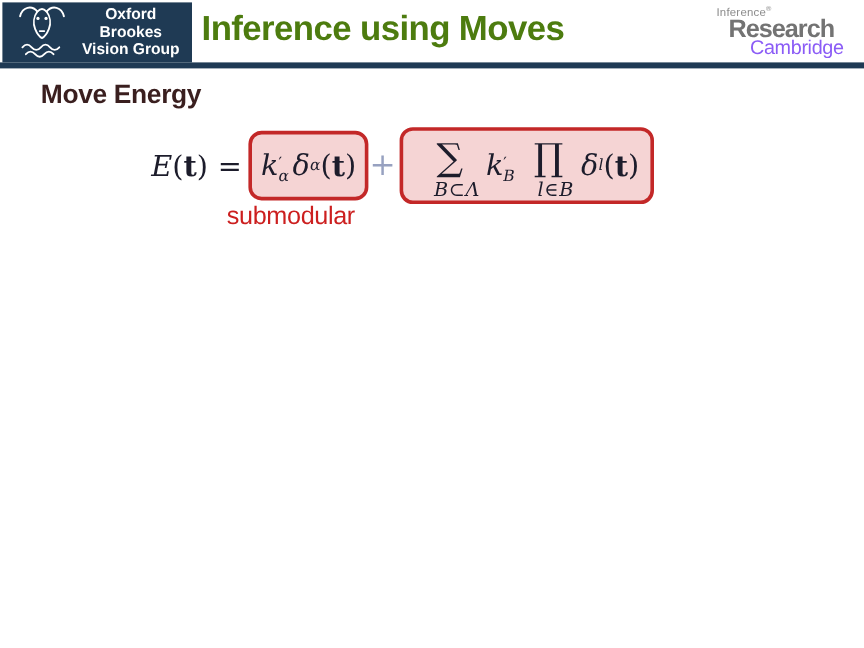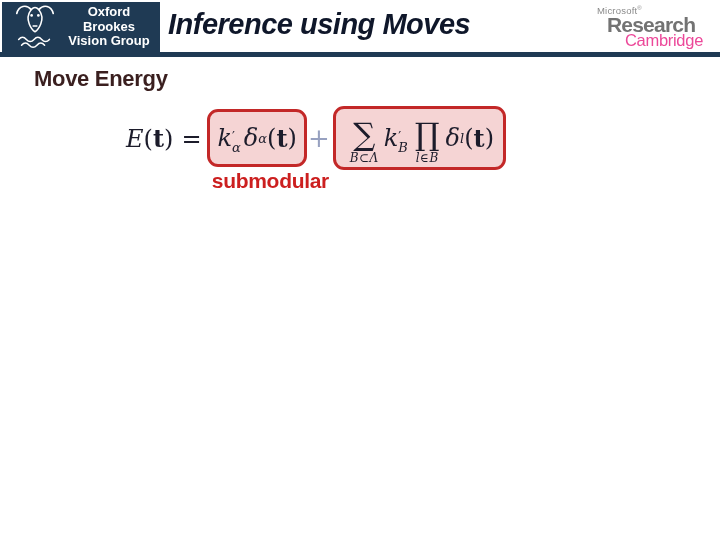--- a/index.html
+++ b/index.html
@@ -5,27 +5,27 @@
   html,body{margin:0;padding:0;background:#fff;}
   .slide{position:relative;width:720px;height:540px;background:#ffffff;overflow:hidden;
          font-family:"Liberation Sans",sans-serif;}
 
   
   .logo-box{position:absolute;left:2px;top:2px;width:158px;height:50px;
             background:#1f3a54;display:flex;align-items:center;gap:4px;padding-left:10px;box-sizing:border-box;}
   .logo-icon{flex:0 0 auto;}
   .logo-text{color:#ffffff;font-weight:bold;font-size:13px;line-height:1.15;text-align:center;flex:1;padding-right:4px;}
   .header-rule{position:absolute;left:0;top:52px;width:720px;height:5px;background:#1f3a54;}
-  .slide-title{position:absolute;left:168px;top:8px;font-size:29px;font-weight:bold;color:#0f172a;letter-spacing:-0.5px;font-style:italic;}
+  .slide-title{position:absolute;left:168px;top:8px;font-size:29px;font-weight:bold;color:#4d7c0f;letter-spacing:-0.5px;}
 
   .ms-logo{position:absolute;right:4px;top:5px;width:122px;height:46px;}
   .ms-brand{position:absolute;left:3px;top:0px;font-size:9.5px;color:#8a8a8a;letter-spacing:0.2px;}
   .ms-brand sup{font-size:6px;}
   .ms-research{position:absolute;left:13px;top:8px;font-size:21px;font-weight:bold;color:#737373;letter-spacing:-0.8px;}
-  .ms-cambridge{position:absolute;left:31px;top:26px;font-size:16.5px;color:#ec4899;letter-spacing:-0.3px;}
+  .ms-cambridge{position:absolute;left:31px;top:26px;font-size:16.5px;color:#8b5cf6;letter-spacing:-0.3px;}
 
   
   .section-heading{position:absolute;left:34px;top:66px;font-size:22px;font-weight:bold;color:#3a1f1f;letter-spacing:-0.3px;}
 
   .eq-row{position:absolute;left:126px;top:102px;height:72px;display:flex;align-items:center;
           font-family:"DejaVu Serif",serif;color:#1c1c2b;font-size:24px;text-align:right;}
   .it{font-style:italic;}
   .bt{font-weight:bold;}
   .eqsign{margin:0 6px 0 8px;}
   .eq-box{display:inline-flex;align-items:center;border:3.5px solid #c32828;border-radius:11px;
@@ -34,24 +34,24 @@
   .box2{height:64px;padding:0 9px;margin-left:2px;}
   .plus{color:#97a1c0;font-size:26px;margin:0 1px;font-family:"DejaVu Serif",serif;}
   .ss{display:inline-flex;flex-direction:column;align-items:flex-start;font-size:13px;line-height:0.85;
       vertical-align:middle;transform:translateY(4px);margin-right:2px;}
   .ssp{font-size:13px;}
   .dl{margin-left:1px;}
   sub{font-size:13px;line-height:1;}
   .bigop{display:inline-flex;flex-direction:column;align-items:center;line-height:0.9;margin:0 5px;
          transform:translateY(4px);}
   .opg{font-size:31px;line-height:0.95;}
-  .opl{font-size:12px;line-height:1;margin-top:2px;letter-spacing:0.5px;}
+  .opl{font-size:16px;line-height:1;margin-top:2px;letter-spacing:0.5px;margin-left:12px;}
 
-  .eq-label{position:absolute;top:169px;font-size:21px;font-weight:bold;color:#cc1f1f;
-            text-align:right;letter-spacing:-0.3px;}
+  .eq-label{position:absolute;top:169px;font-size:21px;font-weight:normal;color:#cc1f1f;
+            text-align:left;letter-spacing:-0.3px;}
   .label-sub{left:189px;width:140px;}
   .label-nonsub{left:340px;width:180px;}
 </style>
 </head>
 <body>
 
 <div class="slide">
 
   <div class="logo-box">
     <span class="logo-icon">
@@ -70,21 +70,21 @@
       <span>Oxford Brookes</span><br>
       <span>Vision Group</span>
     </span>
   </div>
 
   <div class="header-rule"></div>
 
   <div class="slide-title">Inference using Moves</div>
 
   <div class="ms-logo">
-    <div class="ms-brand"><span>Microsoft</span><sup>®</sup></div>
+    <div class="ms-brand"><span>Inference</span><sup>®</sup></div>
     <div class="ms-research">Research</div>
     <div class="ms-cambridge">Cambridge</div>
   </div>
 
   <div class="section-heading">Move Energy</div>
 
   <div class="eq-row">
     <span>
       <span class="it">E</span><span>(</span><span class="bt">t</span><span>)</span><span class="eqsign">=</span>
     </span>

